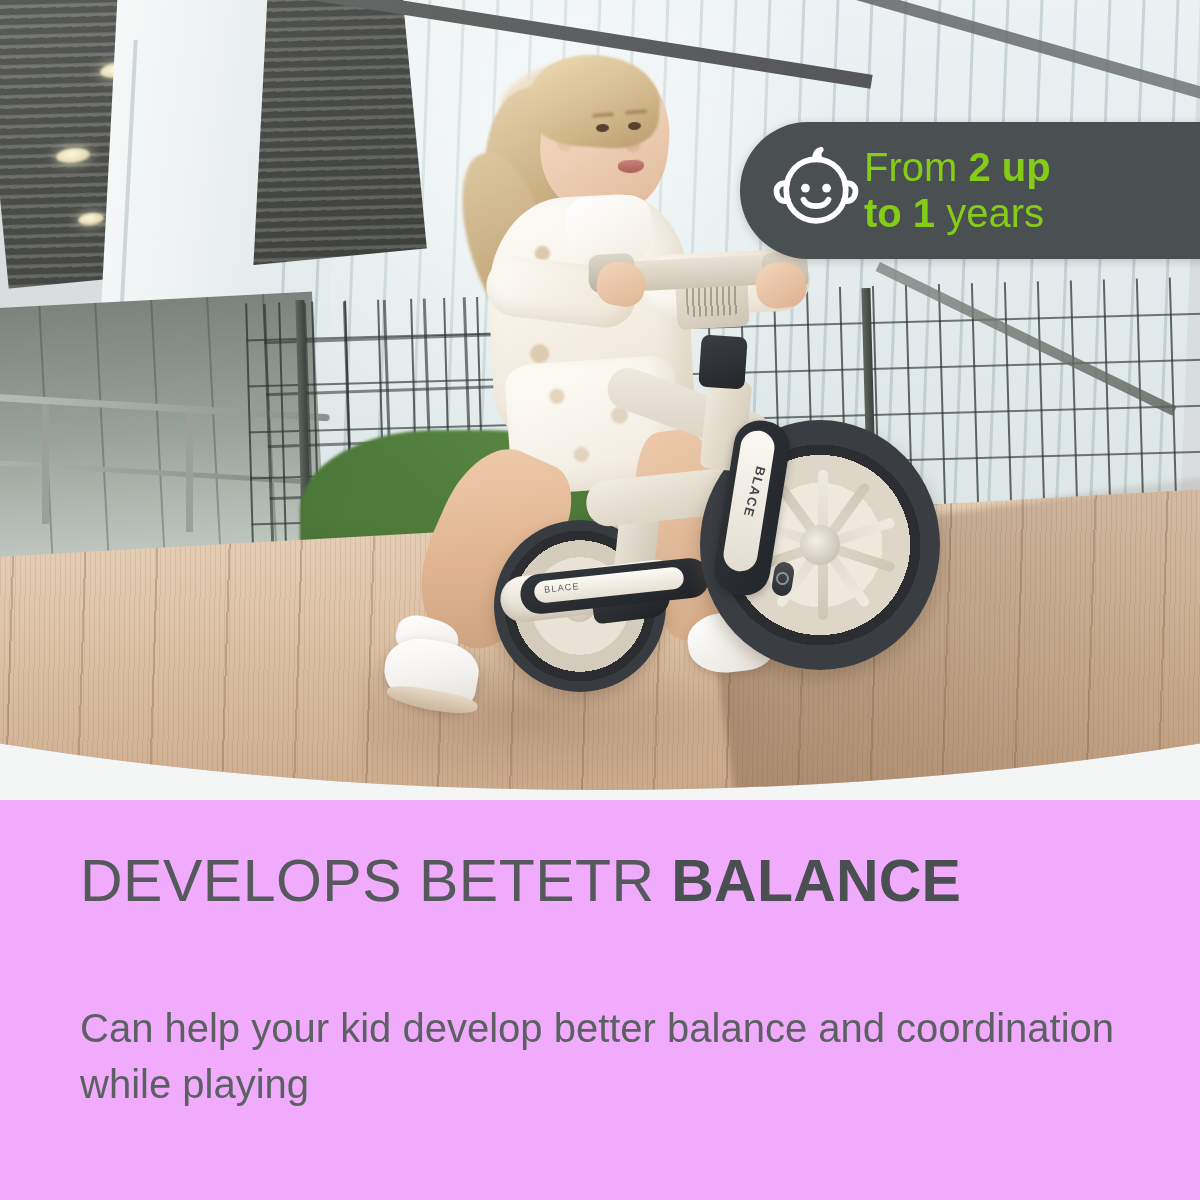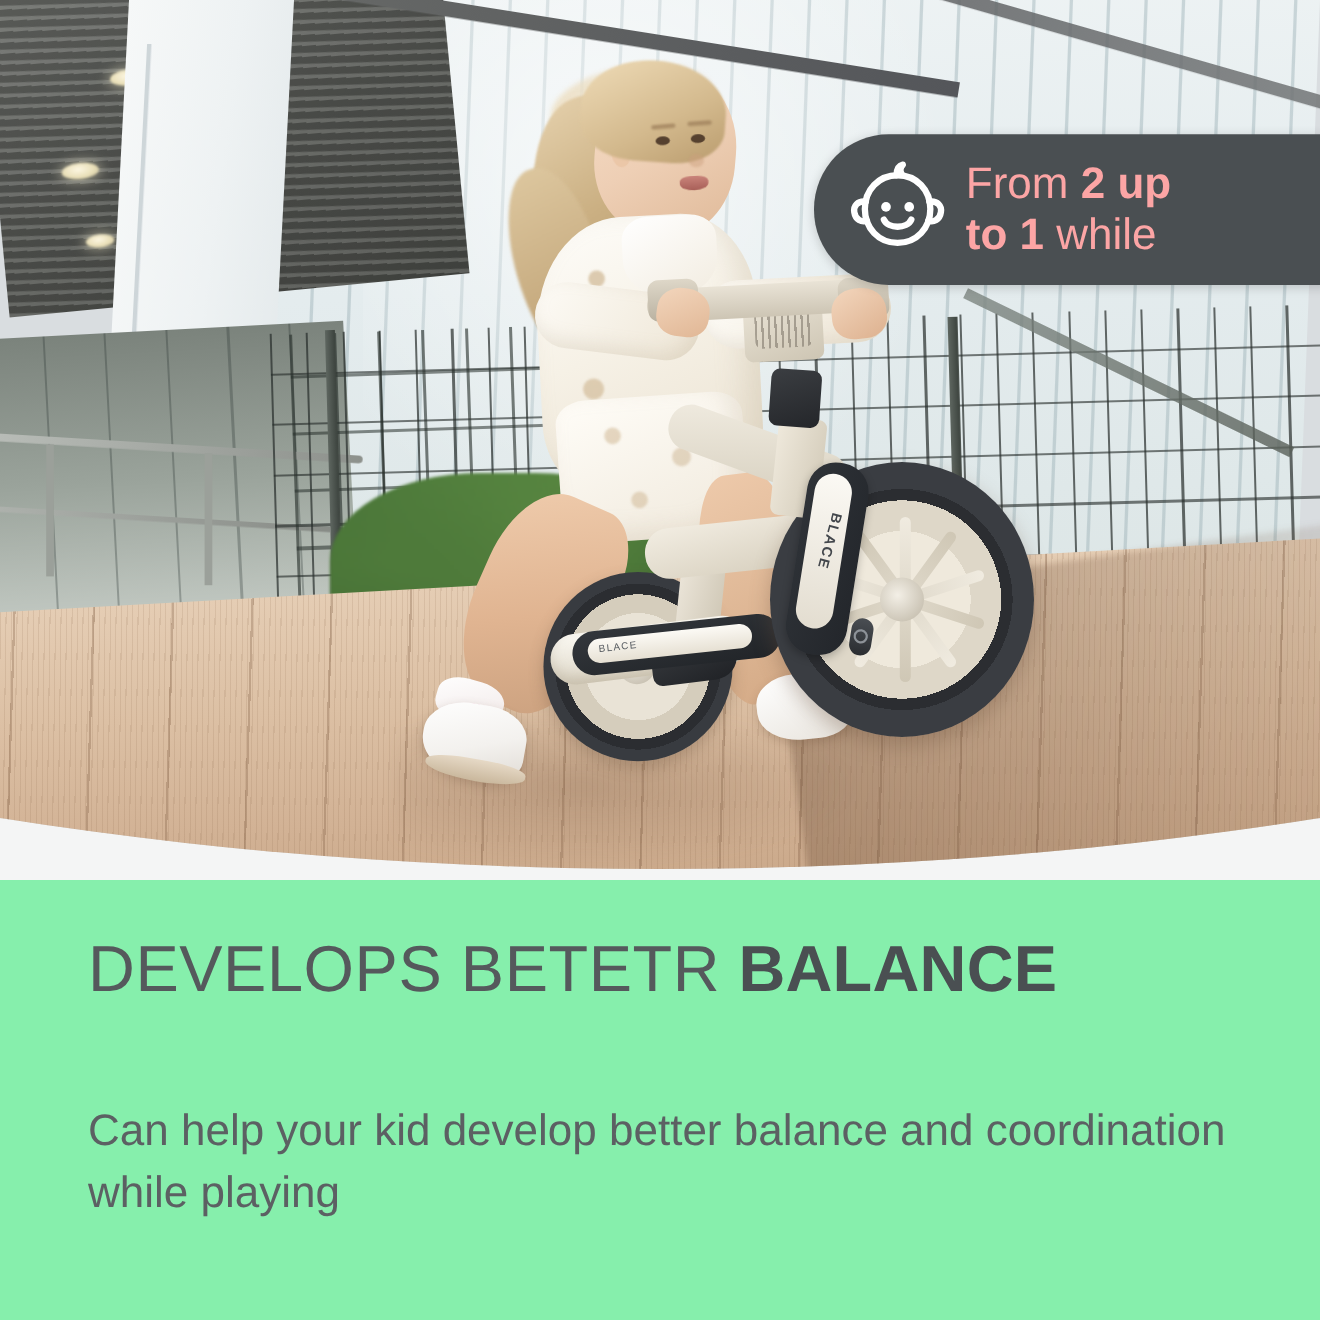--- a/index.html
+++ b/index.html
@@ -623,31 +623,31 @@
   .badge{
     position:absolute; left:740px; top:122px; width:470px; height:137px;
     background:#4a4f52;
     border-radius:68px 0 0 68px;
     display:flex; align-items:center;
     padding-left:28px;
     box-shadow:0 2px 10px rgba(0,0,0,0.18);
   }
   .badge-icon{ width:96px; height:96px; flex:0 0 96px; }
   .badge-text{
-    margin-left:14px; color:#fca5a5;
+    color:#84cc16;
     font-size:40px; line-height:1.14; white-space:nowrap;
   }
   .badge-line{ display:block; }
   .t-light{ font-weight:300; }
   .t-bold { font-weight:700; }
 
   
   .panel{
     position:absolute; left:0; top:800px; width:1200px; height:400px;
-    background:#86efac;
+    background:#f0abfc;
   }
   .headline{
     position:absolute; left:80px; top:52px;
     font-size:59px; line-height:1;
     color:#55595c; white-space:nowrap;
     letter-spacing:0.5px;
   }
   .headline .h-light{ font-weight:300; }
   .headline .h-bold { font-weight:700; color:#4a4f52; letter-spacing:0.2px; }
   .subtitle{
@@ -789,21 +789,21 @@
           <circle cx="39" cy="47" r="4.6" fill="#ffffff"></circle>
           <circle cx="61" cy="47" r="4.6" fill="#ffffff"></circle>
           <path d="M37 59 C41 68 59 68 63 59" fill="none" stroke="#ffffff" stroke-width="6" stroke-linecap="round"></path>
         </svg>
       </span>
       <span class="badge-text">
         <span class="badge-line">
           <span class="t-light">From </span><span class="t-bold">2 up</span>
         </span>
         <span class="badge-line">
-          <span class="t-bold">to 1</span><span class="t-light"> while</span>
+          <span class="t-bold">to 1</span><span class="t-light"> years</span>
         </span>
       </span>
     </div>
   </div>
 
   <div class="panel">
     <div class="headline">
       <span class="h-light">DEVELOPS BETETR</span><span class="h-bold"> BALANCE</span>
     </div>
     <div class="subtitle">Can help your kid develop better balance and coordination while playing</div>

